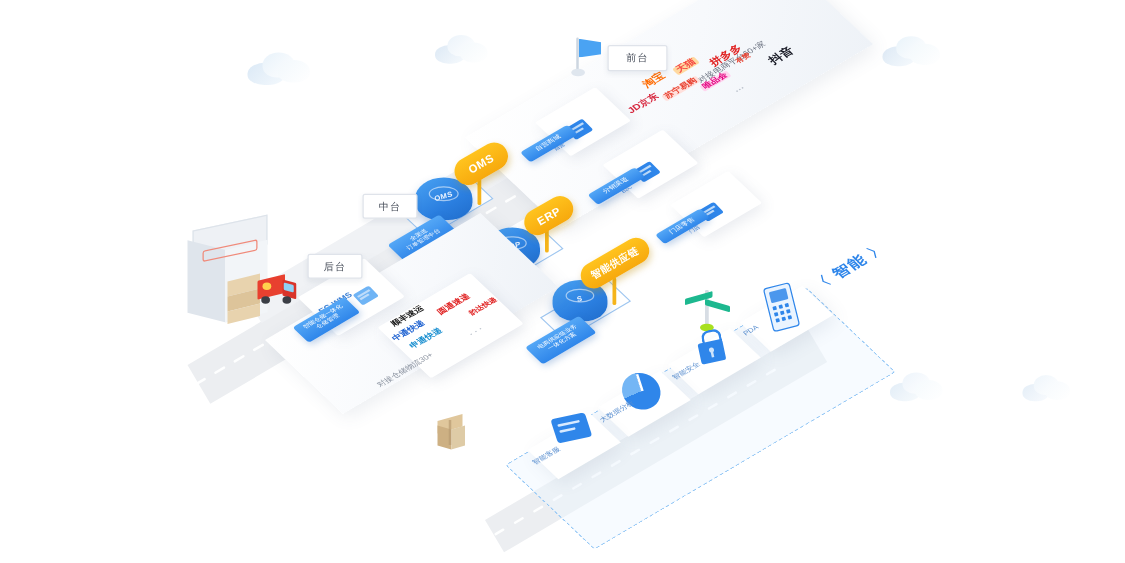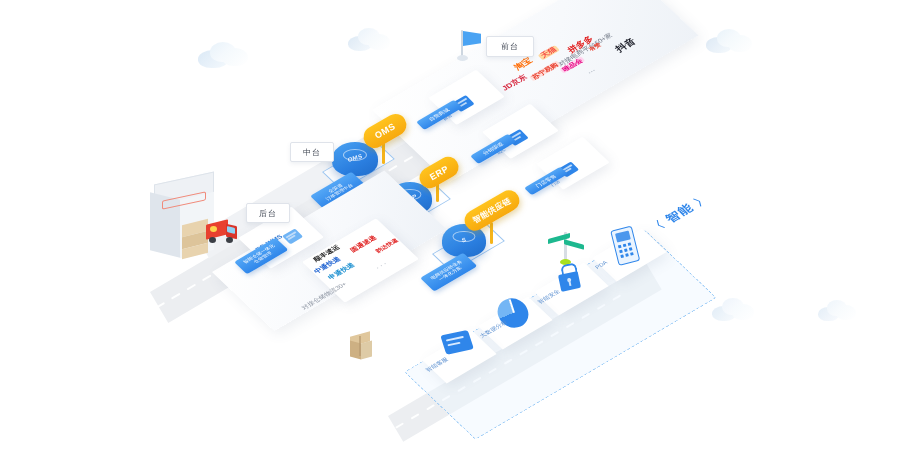--- a/index.html
+++ b/index.html
@@ -444,17 +444,17 @@
   <div class="devcap" style="left:424px;top:368px;font-size:6px;transform:rotate(-30.5deg) skewX(14deg) scaleY(.88);transform-origin:0 0;">智能客服</div>
 
   <div class="flag" style="left:452px;top:28px;width:30px;height:34px;">
     <div class="pole" style="left:9px;top:2px;height:28px;"></div>
     <div class="cloth" style="left:11px;top:3px;width:18px;height:15px;
          clip-path:polygon(0 0,100% 18%,100% 82%,0 100%);"></div>
     <div class="foot" style="left:5px;top:27px;width:11px;height:6px;"></div>
   </div>
   <div class="tierbox" style="left:486px;top:36px;width:46px;height:19px;">前台</div>
 
-  <div class="tierbox" style="left:290px;top:142px;width:42px;height:18px;">中台</div>
+  <div class="tierbox" style="left:290px;top:155px;width:42px;height:18px;">中台</div>
 
   <div class="tierbox" style="left:246px;top:203px;width:42px;height:18px;">后台</div>
 
 </div>
 
 </body></html>

